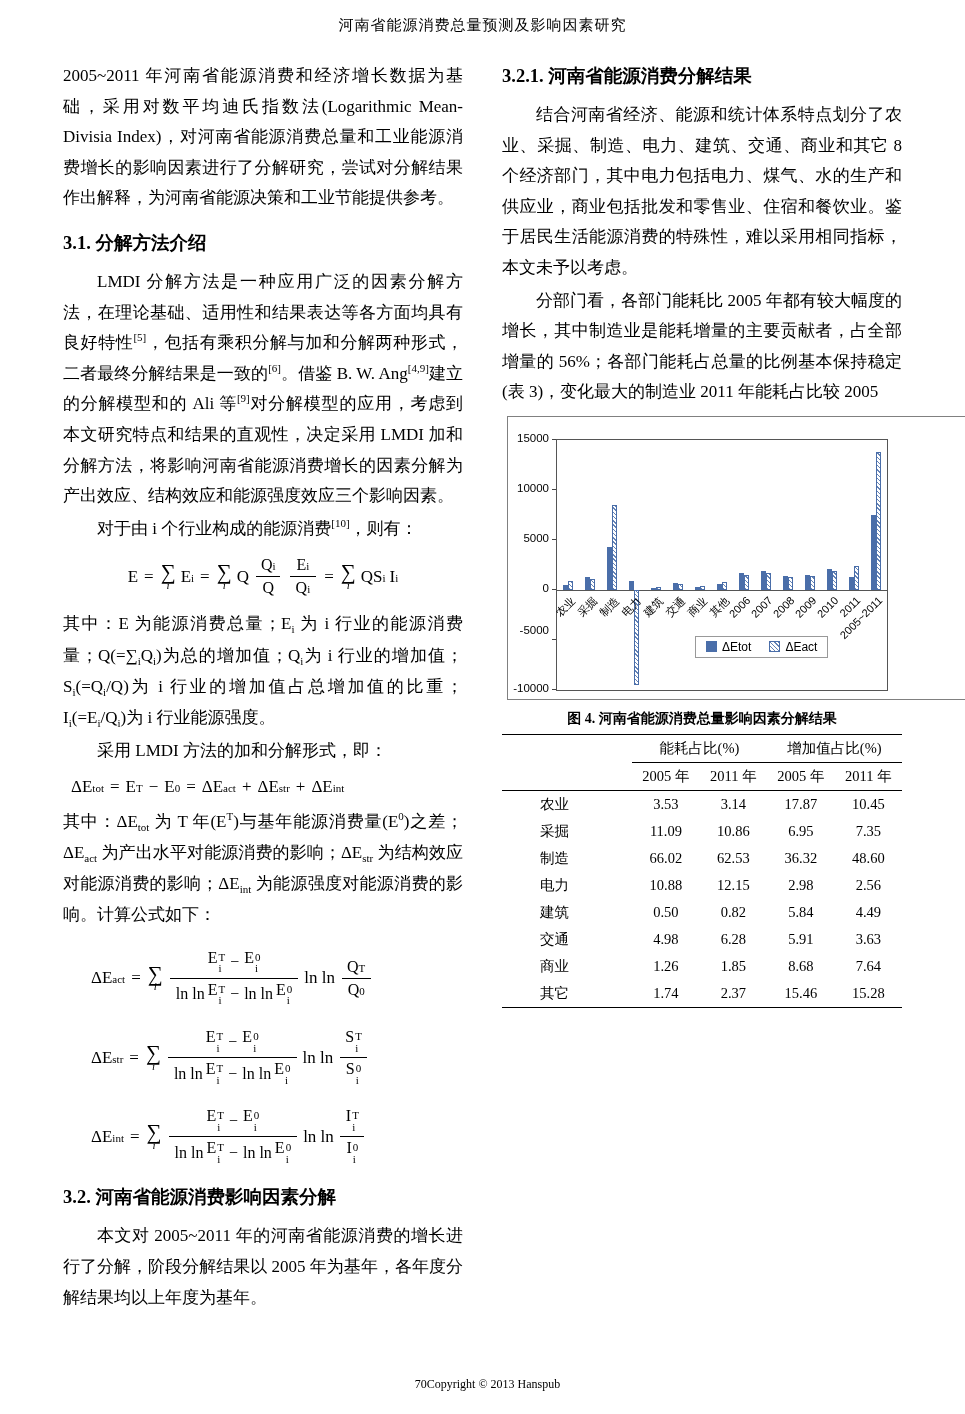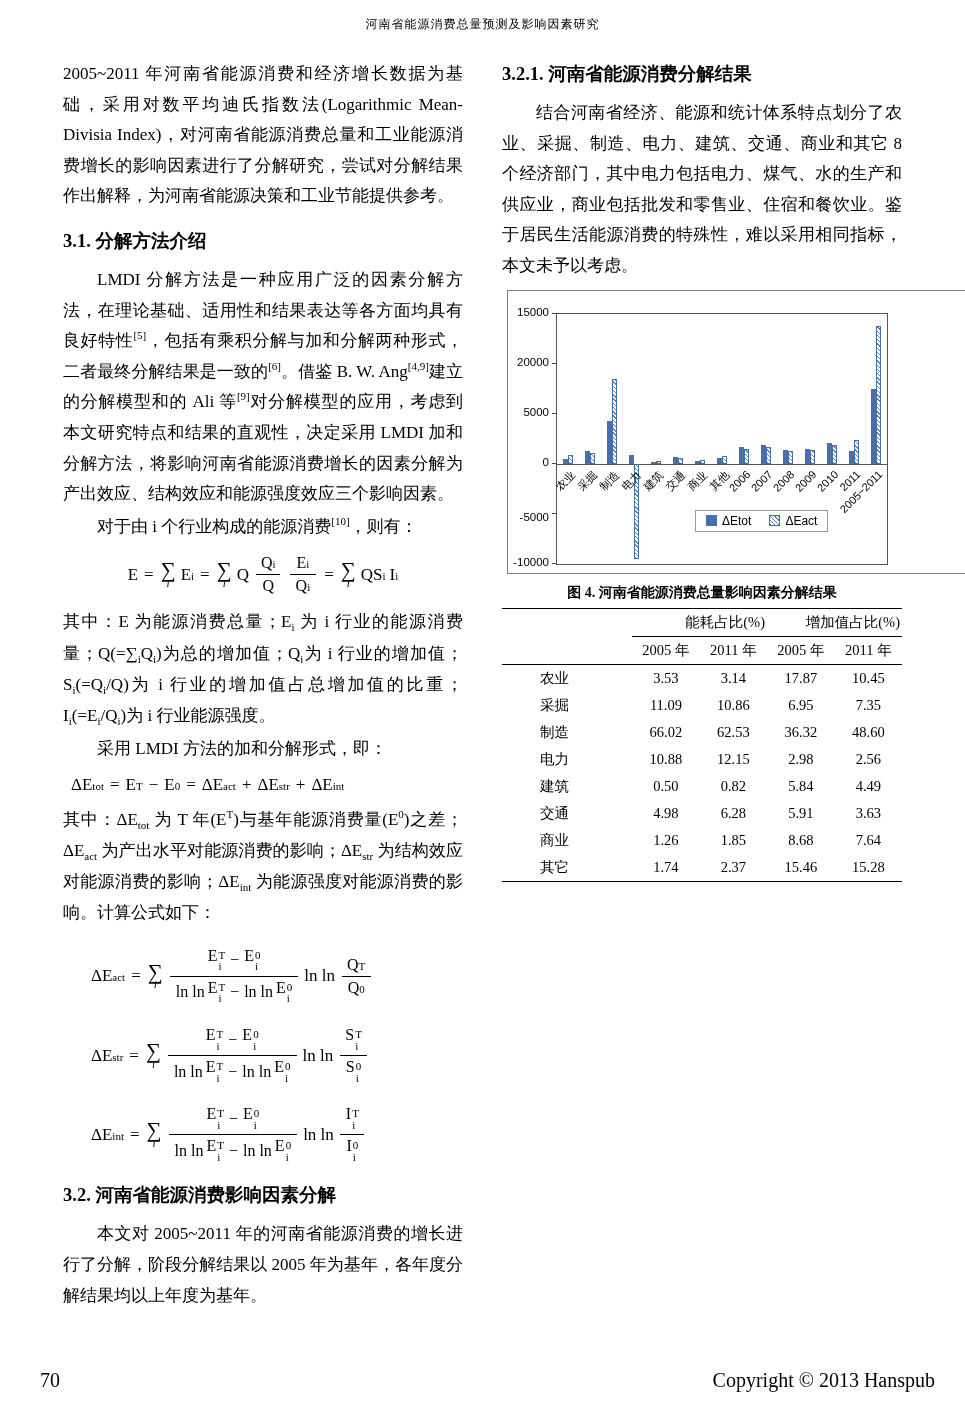--- a/index.html
+++ b/index.html
@@ -1,19 +1,19 @@
 <!DOCTYPE html>
 <html lang="zh"><head>
 <meta charset="utf-8">
 <style>
   html,body{margin:0;padding:0;background:#ffffff;}
   .page{position:relative;width:965px;height:1414px;margin:0 auto;background:#fff;
         font-family:"Liberation Serif",serif;color:#000;box-sizing:border-box;
         padding:16px 63px 0 63px;overflow:hidden;}
-  .running-head{text-align:center;font-size:12px;margin-bottom:26px;letter-spacing:1px;}
+  .running-head{text-align:center;font-size:15px;margin-bottom:26px;letter-spacing:1px;}
   .columns{display:flex;gap:39px;}
   .col{width:400px;flex:none;}
   p.para{font-size:17px;line-height:1.8;text-align:justify;margin:0 0 2px 0;}
   p.indent{text-indent:2em;}
   h2.sec{font-size:18.5px;font-weight:700;margin:16px 0 12px 0;}
   h2.first{margin-top:2px;}
   sup{font-size:11px;}
   sub{font-size:11px;}
 
   
@@ -57,27 +57,27 @@
 
   figcaption{margin-top:10px;}
   .cap{font-weight:700;text-align:center;}
   .cap.en{font-size:14px;line-height:1.4;max-width:372px;margin:0 auto;}
   .cap.zh{font-size:14px;margin-top:3px;}
 
   
   .tablecaption{margin:20px auto 8px auto;text-align:center;}
   .datatable{border-collapse:collapse;width:100%;font-size:14.5px;margin-top:6px;}
   .datatable td{text-align:center;padding:3px 2px;line-height:1.45;}
-  .datatable thead tr.grprow td{border-top:1.4px solid #000;text-align:right;}
+  .datatable thead tr.grprow td{border-top:1.4px solid #000;}
   .datatable td.grp{border-bottom:1px solid #000;}
   .datatable thead tr.yearrow td{border-bottom:1px solid #000;}
   .datatable tbody tr:last-child td{border-bottom:1.4px solid #000;}
   .datatable td.rowlabel{text-align:left;padding-left:38px;width:90px;}
 
-  .footer{position:absolute;bottom:22px;left:40px;right:30px;display:flex;justify-content:space-between;font-size:20px;}
+  .footer{position:absolute;bottom:22px;left:40px;right:30px;display:flex;justify-content:center;font-size:12px;}
 </style>
 </head>
 <body>
 
 <div class="page">
 
   <div class="running-head">河南省能源消费总量预测及影响因素研究</div>
 
   <div class="columns">
 
@@ -291,34 +291,35 @@
             </span>
           </span>
         </div>
       <h2 class="sec">3.2. 河南省能源消费影响因素分解</h2>
       <p class="para indent">本文对 2005~2011 年的河南省能源消费的增长进行了分解，阶段分解结果以 2005 年为基年，各年度分解结果均以上年度为基年。</p>
     </div>
 
     <div class="col">
       <h2 class="sec first">3.2.1. 河南省能源消费分解结果</h2>
       <p class="para indent">结合河南省经济、能源和统计体系特点划分了农业、采掘、制造、电力、建筑、交通、商业和其它 8 个经济部门，其中电力包括电力、煤气、水的生产和供应业，商业包括批发和零售业、住宿和餐饮业。鉴于居民生活能源消费的特殊性，难以采用相同指标，本文未予以考虑。</p>
+      <p class="para indent">分部门看，各部门能耗比 2005 年都有较大幅度的增长，其中制造业是能耗增量的主要贡献者，占全部增量的 56%；各部门能耗占总量的比例基本保持稳定(表 3)，变化最大的制造业 2011 年能耗占比较 2005</p>
 
       <figure class="fig">
         <div class="chartbox">
           <div class="chartinner">
             <div class="yaxis">
                 <div class="ytick" style="top: -7px;">15000</div>
                 <div class="tickmark" style="top: 0px;"></div>
-                <div class="ytick" style="top: 43px;">20000</div>
+                <div class="ytick" style="top: 43px;">10000</div>
                 <div class="tickmark" style="top: 50px;"></div>
                 <div class="ytick" style="top: 93px;">5000</div>
                 <div class="tickmark" style="top: 100px;"></div>
                 <div class="ytick" style="top: 143px;">0</div>
                 <div class="tickmark" style="top: 150px;"></div>
-                <div class="ytick" style="top: 198px;">-5000</div>
+                <div class="ytick" style="top: 185px;">-5000</div>
                 <div class="tickmark" style="top: 200px;"></div>
                 <div class="ytick" style="top: 243px;">-10000</div>
                 <div class="tickmark" style="top: 250px;"></div>
               </div>
             <div class="plot">
               <div class="legend" style="top: 196px; left: 138px;">
                   <span class="lgitem">
                     <span class="swatch solid"></span>
                     <span>ΔEtot</span>
                   </span>

